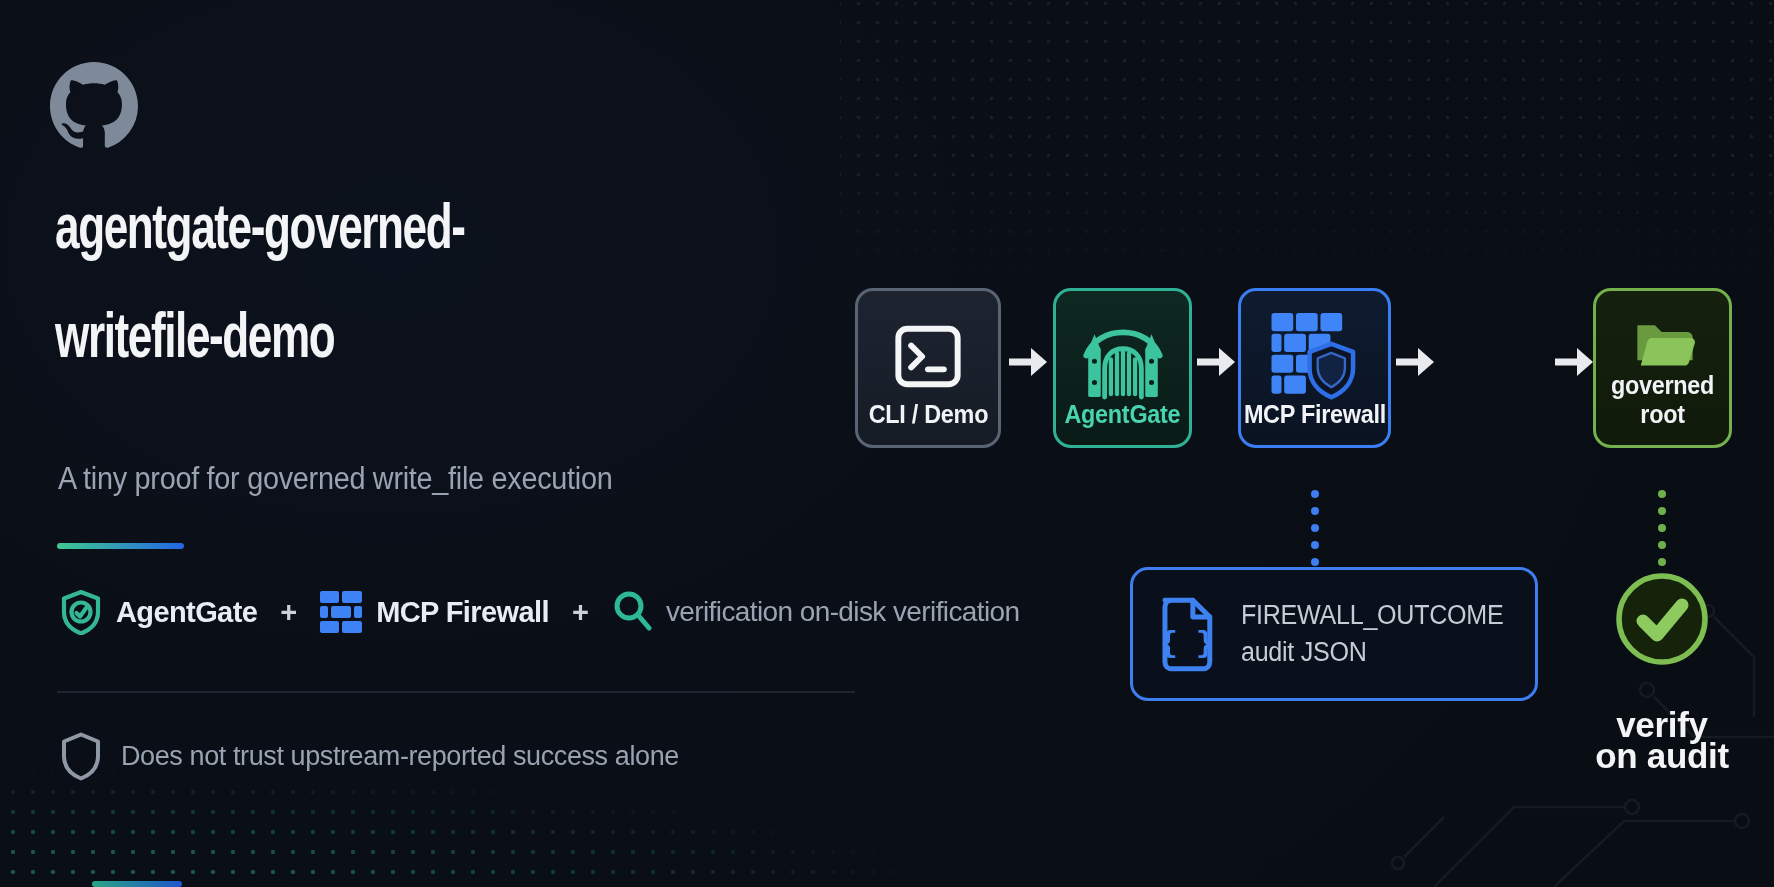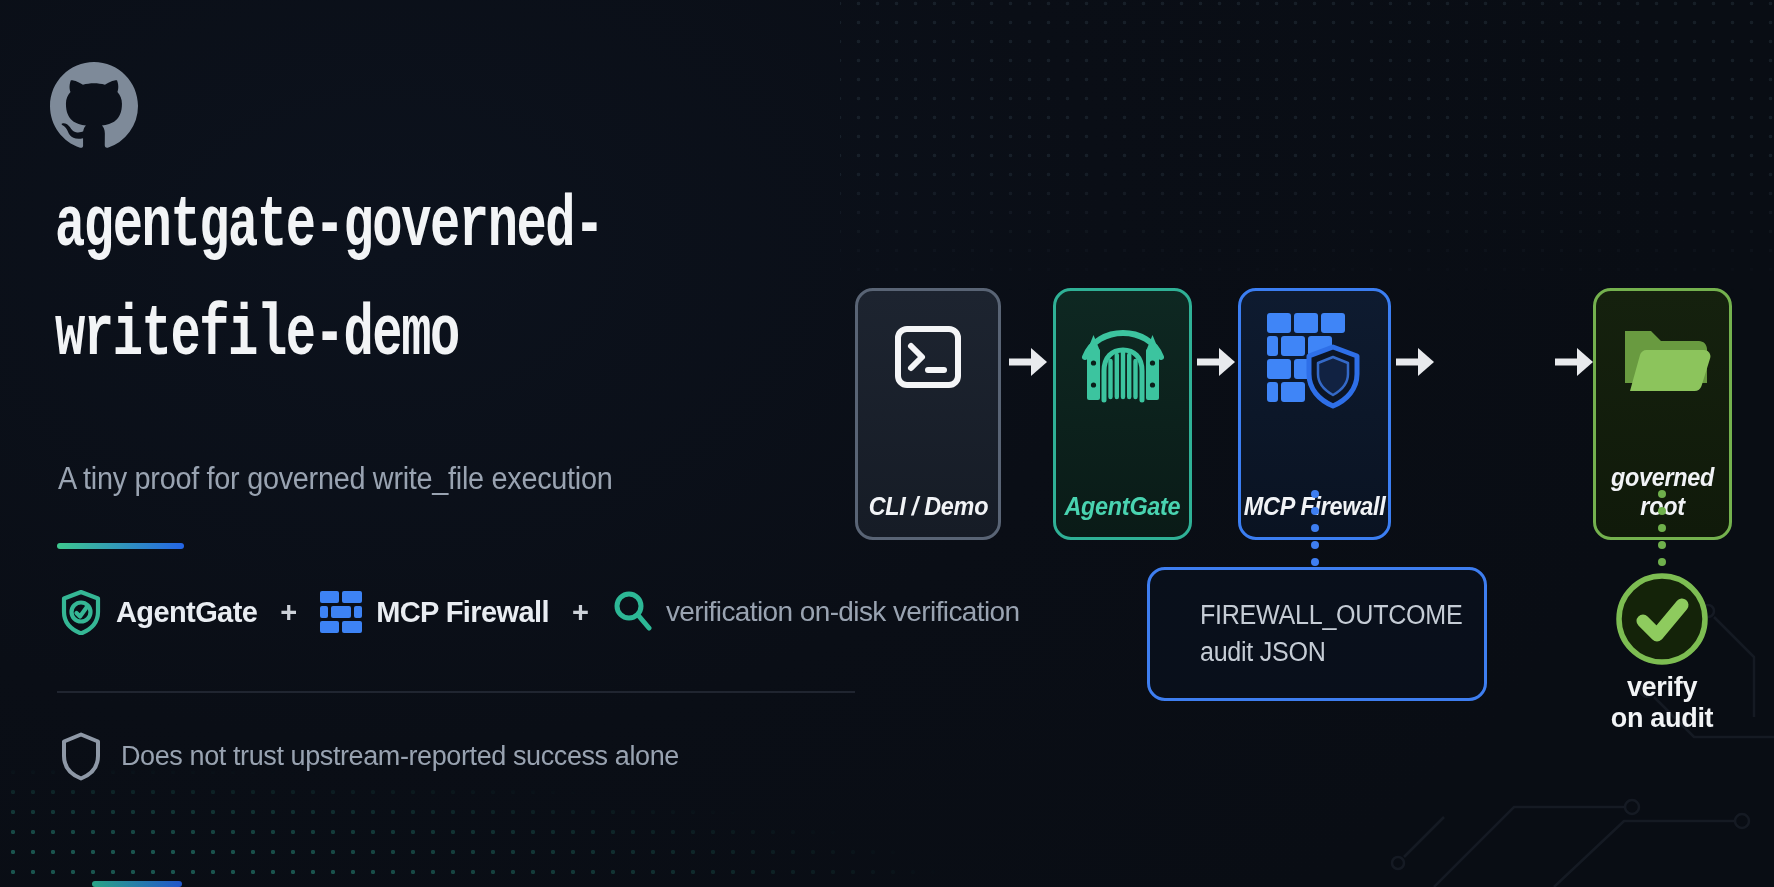--- a/index.html
+++ b/index.html
@@ -17,62 +17,62 @@
   .dots-bl{position:absolute;left:0;top:768px;width:940px;height:119px;
     background-image:radial-gradient(circle, rgba(54,201,172,0.38) 1.9px, transparent 2.4px);
     background-size:20px 20px;background-position:3px 14px;
     -webkit-mask-image:radial-gradient(ellipse at 0% 100%, #000 25%, transparent 72%);
     mask-image:radial-gradient(ellipse at 0% 100%, #000 25%, transparent 72%);}
   .circuit{position:absolute;right:0;bottom:0;}
   .bottom-bar{position:absolute;left:92px;top:881px;width:90px;height:6px;border-radius:3px;
     background:linear-gradient(90deg,#2fbf9a,#2563eb);opacity:.85;}
   
   .gh-logo{position:absolute;left:50px;top:62px;width:88px;height:88px;}
-  .hero-title{position:absolute;left:55px;top:172px;font-size:72px;font-weight:700;
-    color:#f2f4f6;line-height:109px;letter-spacing:-2px;font-family:Liberation Mono, monospace;}
+  .hero-title{position:absolute;left:55px;top:172px;font-size:63px;font-weight:700;
+    color:#f2f4f6;line-height:109px;letter-spacing:-2px;}
   .hero-title .tl{transform:scaleX(0.70);transform-origin:0 50%;white-space:nowrap;}
   .subtitle{position:absolute;left:58px;top:461px;font-size:31px;color:#99a3b1;
     letter-spacing:-0.3px;transform:scaleX(0.93);transform-origin:0 50%;white-space:nowrap;}
   .underline{position:absolute;left:57px;top:543px;width:127px;height:6px;border-radius:3px;
     background:linear-gradient(90deg,#3ec98f,#2465e6);}
   .features{position:absolute;left:60px;top:588px;height:48px;display:flex;align-items:center;gap:14px;}
   .feat-label{font-size:29px;font-weight:600;color:#e9edf2;letter-spacing:-0.6px;white-space:nowrap;}
   .feat-muted{font-size:28px;color:#99a3b1;letter-spacing:-0.6px;white-space:nowrap;}
   .plus{font-size:29px;font-weight:600;color:#ccd1d8;margin:0 9px;}
   .divider{position:absolute;left:57px;top:691px;width:798px;height:2px;background:rgba(148,163,184,0.16);}
   .note{position:absolute;left:60px;top:729px;height:54px;display:flex;align-items:center;gap:19px;}
   .note-text{font-size:27px;color:#98a2b0;letter-spacing:-0.4px;white-space:nowrap;}
   
-  .node{position:absolute;top:288px;height:252px;border-radius:18px;box-sizing:border-box;
+  .node{position:absolute;top:288px;height:160px;border-radius:18px;box-sizing:border-box;
     display:flex;flex-direction:column;align-items:center;justify-content:space-between;
-    padding:22px 6px 16px;font-style:italic;}
+    padding:22px 6px 16px;}
   .node .label{font-size:26px;font-weight:600;color:#f1f3f6;line-height:29px;text-align:center;
     white-space:nowrap;transform:scaleX(0.9);letter-spacing:-0.3px;}
   .n1{left:855px;width:146px;border:3px solid #596475;background:linear-gradient(180deg,#1d2430,#161c26);justify-content:space-between;}
   .n2{left:1053px;width:139px;border:3px solid #2fb196;background:linear-gradient(180deg,#0e2822,#0a1b17);}
   .n2 .label{color:#49d3b0;font-weight:700;}
   .n3{left:1238px;width:153px;border:3px solid #3b7ef2;background:linear-gradient(180deg,#0e1b30,#0a1322);}
   .n4{left:1437px;width:116px;border:3px solid #6fa546;background:linear-gradient(180deg,#16220f,#101a0a);}
   .n5{left:1593px;width:139px;border:3px solid #74b14e;background:linear-gradient(180deg,#15210e,#101a0a);}
   .n5 .label{white-space:normal;}
   .arrow{position:absolute;top:345px;}
   .a1{left:1007px;} .a2{left:1195px;} .a3{left:1394px;} .a4{left:1553px;}
   
   .dotcol{position:absolute;top:490px;display:flex;flex-direction:column;gap:9px;}
   .dotcol i{width:8px;height:8px;border-radius:50%;display:block;}
   .dots-blue{left:1311px;} .dots-blue i{background:#3e7ef0;}
   .dots-green{left:1658px;} .dots-green i{background:#6fb04c;}
-  .audit{position:absolute;left:1130px;top:567px;width:340px;height:134px;box-sizing:border-box;
+  .audit{position:absolute;left:1130px;top:567px;width:408px;height:134px;box-sizing:border-box;
     border:3px solid #3e7ef0;border-radius:18px;background:rgba(10,18,32,0.55);
-    display:flex;align-items:center;gap:26px;padding:0 12px 0 24px;margin-left:17px;}
+    display:flex;align-items:center;gap:26px;padding:0 12px 0 24px;}
   .audit-text{font-size:27px;color:#c5ccd5;font-weight:500;line-height:37px;letter-spacing:-0.3px;
     transform:scaleX(0.93);transform-origin:0 50%;white-space:nowrap;}
   .check-badge{position:absolute;left:1615px;top:572px;}
-  .verify{position:absolute;left:1592px;top:672px;width:140px;text-align:center;
-    font-size:27px;font-weight:700;color:#f2f4f6;line-height:31px;letter-spacing:-0.3px;}
+  .verify{position:absolute;left:1592px;top:709px;width:140px;text-align:center;
+    font-size:35px;font-weight:700;color:#f2f4f6;line-height:31px;letter-spacing:-0.3px;}
 </style>
 </head>
 <body>
 
 <div class="stage">
 
   <div class="dots-tr"></div>
   <div class="dots-bl"></div>
   <svg class="circuit" width="400" height="330" viewBox="0 0 400 330">
     <g stroke="rgba(125,150,175,0.10)" stroke-width="2.5" fill="none">

